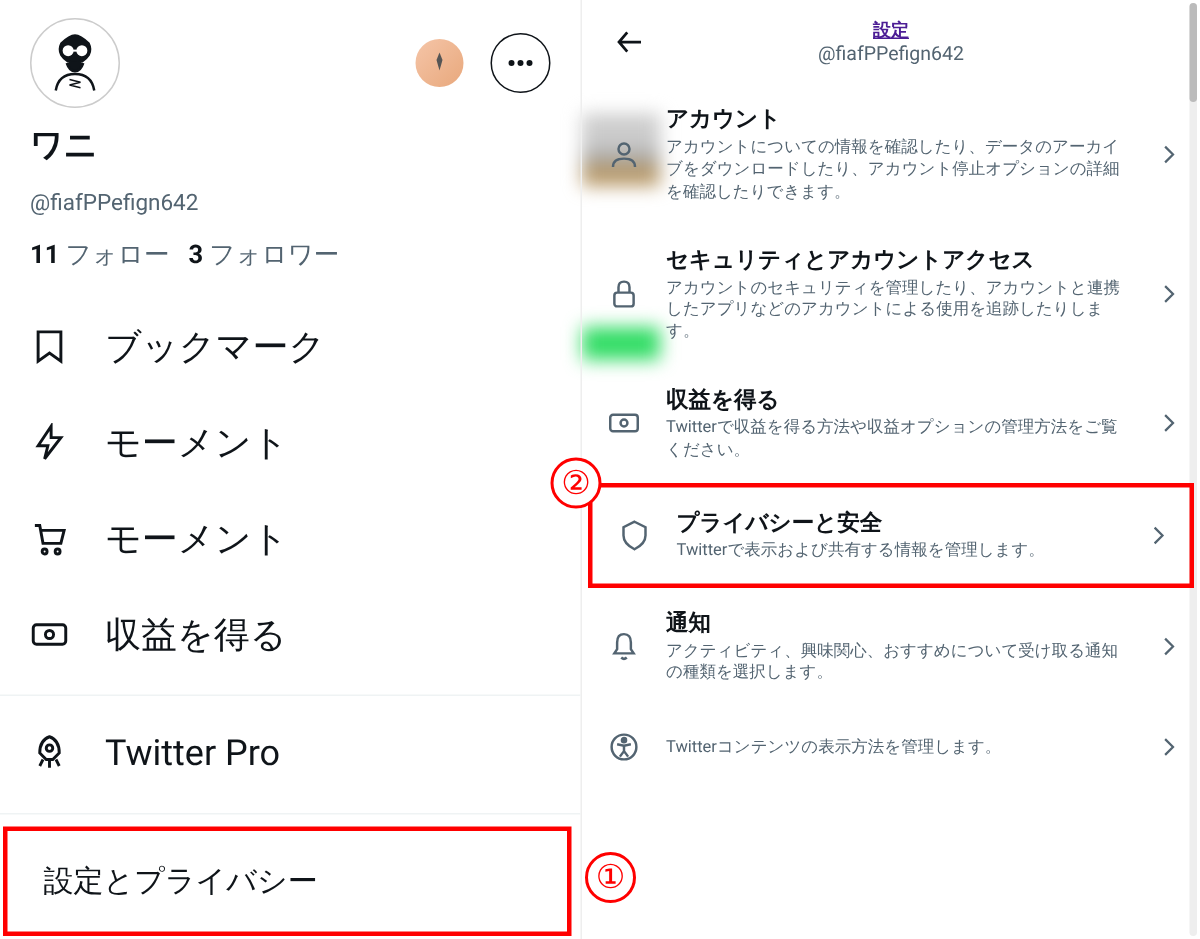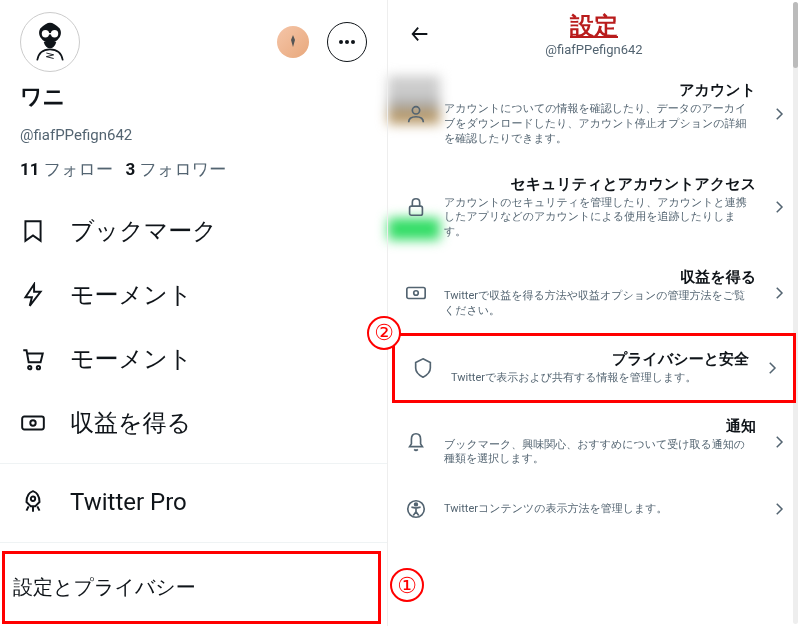--- a/index.html
+++ b/index.html
@@ -19,41 +19,41 @@
     .display-name { font-size: 22px; font-weight: 800; color: #0f1419; margin-bottom: 14px; }
     .handle { font-size: 15px; color: #536471; margin-bottom: 14px; }
     .follow-stats { font-size: 17px; color: #536471; }
     .follow-stats .num { font-weight: 700; color: #0f1419; }
     
     .nav-list { list-style: none; margin-top: 6px; }
     .nav-item { display: flex; align-items: center; padding: 16px 20px; font-size: 24px; color: #0f1419; gap: 24px; cursor: pointer; }
     .nav-icon { width: 26px; height: 26px; display: flex; align-items: center; justify-content: center; flex-shrink: 0; }
     .nav-divider { border: none; border-top: 1px solid #eff3f4; margin: 8px 0; }
     
-    .settings-row { display: flex; align-items: center; padding: 20px 8px; font-size: 20px; color: #0f1419; cursor: pointer; position: relative; }
+    .settings-row { display: flex; align-items: center; padding: 20px 24px; font-size: 20px; color: #0f1419; cursor: pointer; position: relative; }
     .highlight-red { border: 3px solid #ff0000; }
     
     .annotation-circle { width: 34px; height: 34px; border: 2.5px solid #ff0000; border-radius: 50%; display: flex; align-items: center; justify-content: center; color: #ff0000; font-size: 22px; font-weight: 500; }
     .annotation-1 { position: absolute; right: -46px; top: 14px; }
     .annotation-2 { position: absolute; left: -28px; top: -20px; background: #fff; }
     
     .left-bottom { position: absolute; bottom: 0; left: 0; right: 0; }
     
     
     .right-header { display: flex; align-items: center; padding: 10px 14px; gap: 24px; position: relative; }
     .back-btn { width: 36px; height: 36px; display: flex; align-items: center; justify-content: center; cursor: pointer; }
     .right-title-block { flex: 1; text-align: center; }
-    .right-title { font-size: 24px; font-weight: 800; color: #b91c1c; text-decoration: underline; }
+    .right-title { font-size: 12px; font-weight: 800; color: #4c1d95; text-decoration: underline; }
     .right-subtitle { font-size: 13px; color: #536471; margin-top: 0; }
     
     .settings-list { list-style: none; }
     .setting-item { display: flex; align-items: center; padding: 14px 10px 14px 14px; gap: 14px; cursor: pointer; position: relative; }
     .setting-icon { width: 28px; height: 28px; display: flex; align-items: center; justify-content: center; flex-shrink: 0; color: #536471; }
     .setting-content { flex: 1; min-width: 0; }
-    .setting-title { font-size: 15px; font-weight: 700; color: #0f1419; margin-bottom: 2px; text-align: right; }
+    .setting-title { font-size: 15px; font-weight: 700; color: #0f1419; margin-bottom: 2px; }
     .setting-desc { font-size: 11px; color: #536471; line-height: 1.35; }
     .chevron { width: 20px; flex-shrink: 0; color: #536471; }
     
     .blur-box { position: absolute; left: 388px; width: 52px; filter: blur(6px); z-index: 0; }
     .blur-1 { top: 76px; height: 48px; background: linear-gradient(#ccc 40%, #aaa 60%, #b89968 80%); }
     .blur-2 { top: 218px; height: 22px; background: #3d6; }
     
     .privacy-highlight { border: 3px solid #ff0000; margin: 0 4px 0 4px; }
     .scrollbar-track { position: absolute; right: 2px; top: 2px; bottom: 2px; width: 5px; background: #eee; border-radius: 3px; }
     .scrollbar-thumb { position: absolute; right: 2px; top: 2px; width: 5px; height: 66px; background: #bbb; border-radius: 3px; }
@@ -257,21 +257,21 @@
 
     <li class="setting-item">
       <span class="setting-icon">
           <svg width="22" height="22" viewBox="0 0 24 24" fill="none" stroke="#536471" stroke-width="1.8">
             <path d="M12 3 Q7 3 7 9 L7 14 L5 17 L19 17 L17 14 L17 9 Q17 3 12 3 Z"></path>
             <path d="M10 20 Q12 22 14 20"></path>
           </svg>
         </span>
       <div class="setting-content">
         <div class="setting-title">通知</div>
-        <div class="setting-desc">ブックマーク、興味関心、おすすめについて受け取る通知の種類を選択します。</div>
+        <div class="setting-desc">アクティビティ、興味関心、おすすめについて受け取る通知の種類を選択します。</div>
       </div>
       <span class="chevron">
           <svg width="18" height="18" viewBox="0 0 24 24" fill="none" stroke="#536471" stroke-width="2">
             <path d="M9 5 L16 12 L9 19"></path>
           </svg>
         </span>
     </li>
 
     <li class="setting-item">
       <span class="setting-icon">

